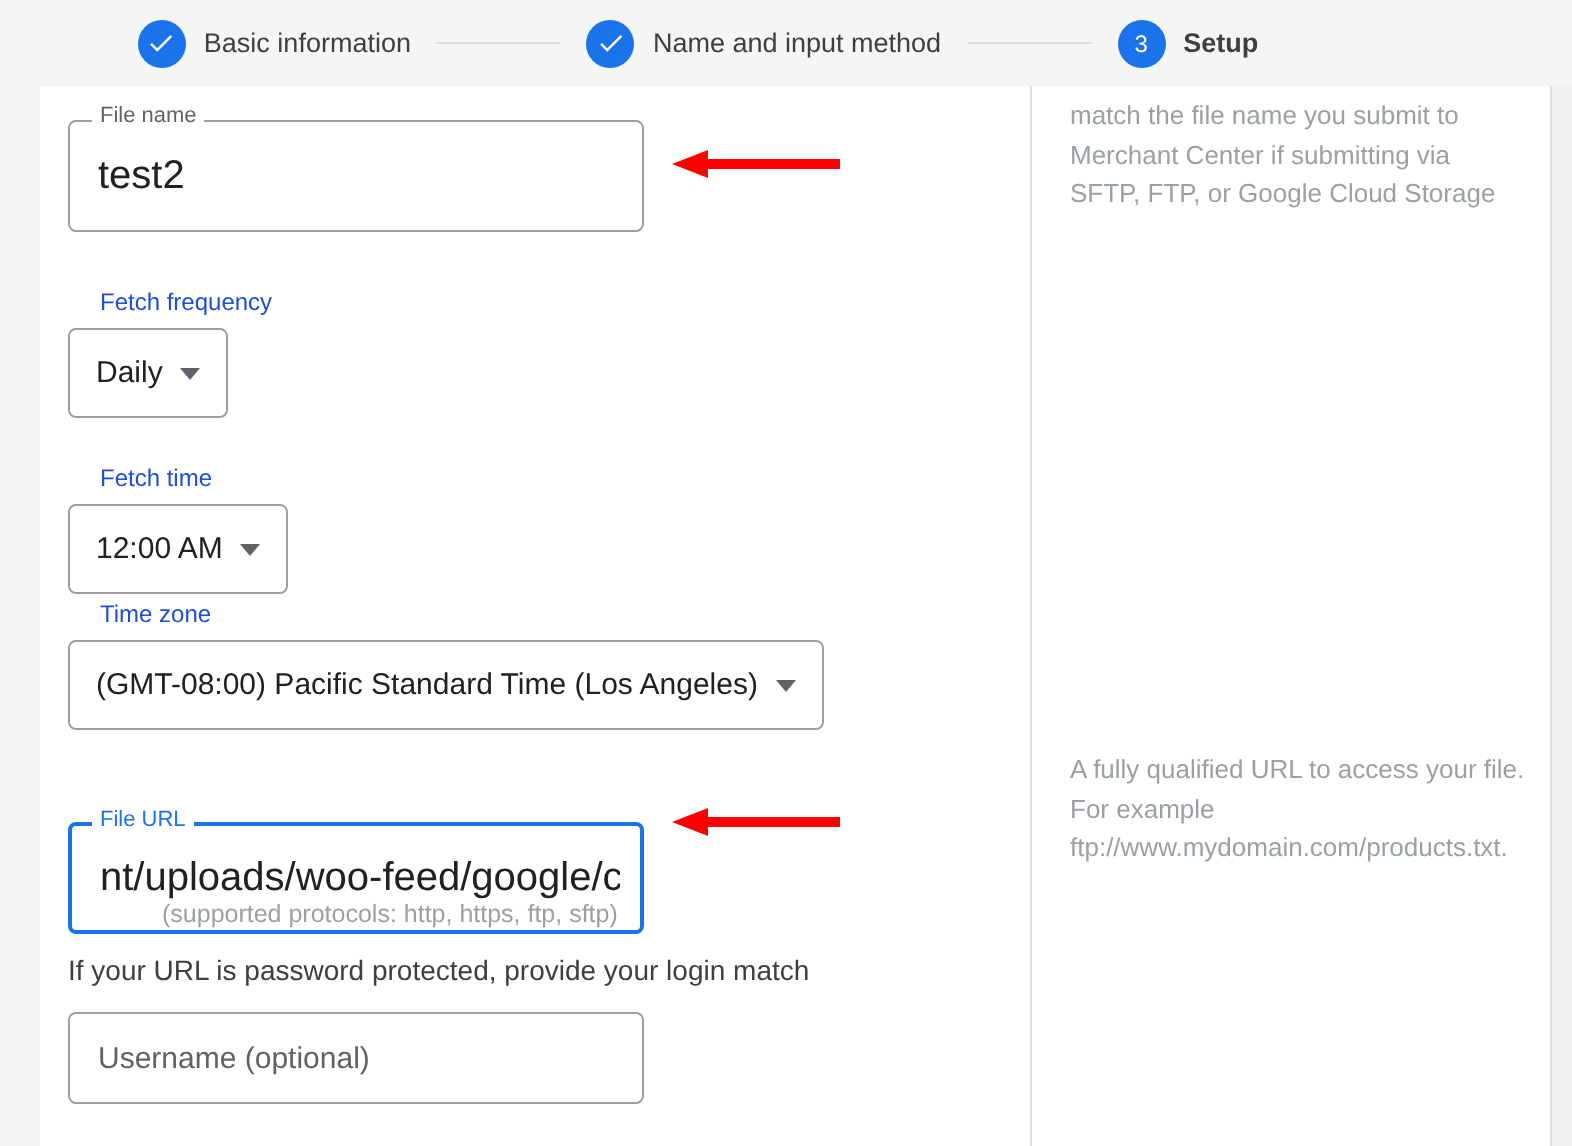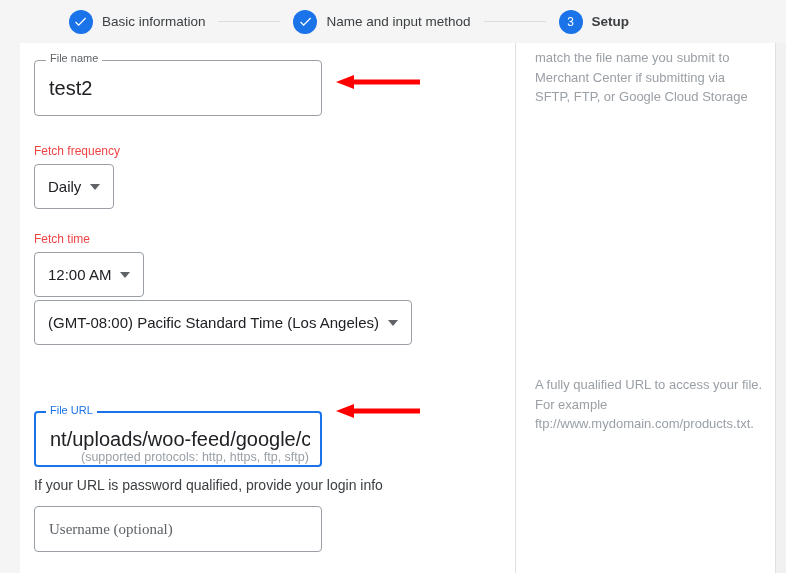--- a/index.html
+++ b/index.html
@@ -115,23 +115,24 @@
     font-size: 20px;
     color: #202124;
     overflow: hidden;
     white-space: nowrap;
   }
 
   
   .field-group { position: absolute; }
   .outside-label {
     font-size: 12px;
-    color: #ef4444;
+    color: #1d4ed8;
     margin-bottom: 6px;
     display: block;
+    margin-left: 16px;
   }
   .select-box {
     height: 45px;
     border: 1px solid #9aa0a6;
     border-radius: 4px;
     background: #fff;
     display: inline-flex;
     align-items: center;
     padding: 0 13px;
     gap: 9px;
@@ -156,21 +157,20 @@
     border: 1px solid #9aa0a6;
     border-radius: 4px;
     background: #fff;
     display: flex;
     align-items: center;
     padding: 0 14px;
   }
   .plain-input .ph {
     font-size: 15px;
     color: #5f6368;
-    font-family: Liberation Serif, serif;
   }
 
   
   .help {
     position: absolute;
     font-size: 13px;
     line-height: 19.5px;
     color: #9aa0a6;
     width: 228px;
     word-wrap: break-word;
@@ -248,36 +248,37 @@
 
   <div class="field-group" style="left:14px; top:189px;">
     <span class="outside-label">Fetch time</span>
     <div class="select-box">
       <span class="select-text">12:00 AM</span>
       <span class="caret"></span>
     </div>
   </div>
 
   <div class="field-group" style="left:14px; top:257px;">
+    <span class="outside-label">Time zone</span>
     <div class="select-box">
       <span class="select-text">(GMT-08:00) Pacific Standard Time (Los Angeles)</span>
       <span class="caret"></span>
     </div>
   </div>
 
   <div class="outlined focused" style="left:14px; top:344px;">
     <span class="float-label">File URL</span>
     <span class="field-value">nt/uploads/woo-feed/google/csv/test2.csv</span>
   </div>
 
   <div class="help" style="left:515px; top:332px;">A fully qualified URL to access your file. For example ftp://www.mydomain.com/products.txt.</div>
 
   <div class="note" style="left:14px; top:407px;">(supported protocols: http, https, ftp, sftp)</div>
 
-  <div class="subhead" style="left:14px; top:434px;">If your URL is password qualified, provide your login info</div>
+  <div class="subhead" style="left:14px; top:434px;">If your URL is password protected, provide your login match</div>
 
   <div class="plain-input" style="left:14px; top:463px;">
     <span class="ph">Username (optional)</span>
   </div>
 
 </div>
 
 <div class="right-rail"></div>
 
 <svg class="arrow" style="left:336px; top:72px;" width="84" height="20" viewBox="0 0 84 20">

